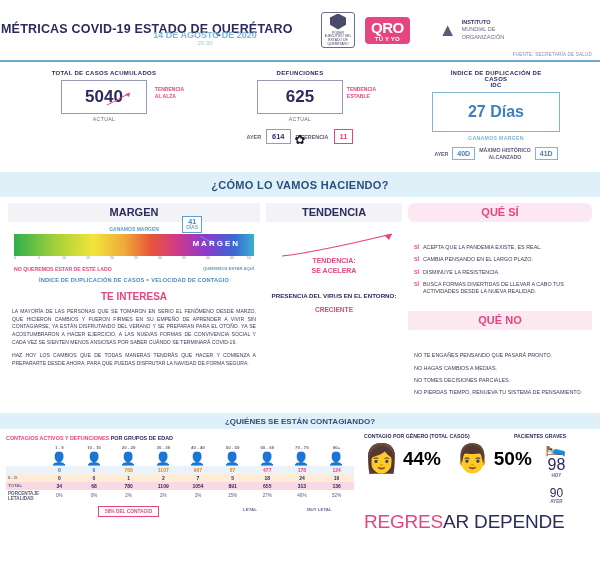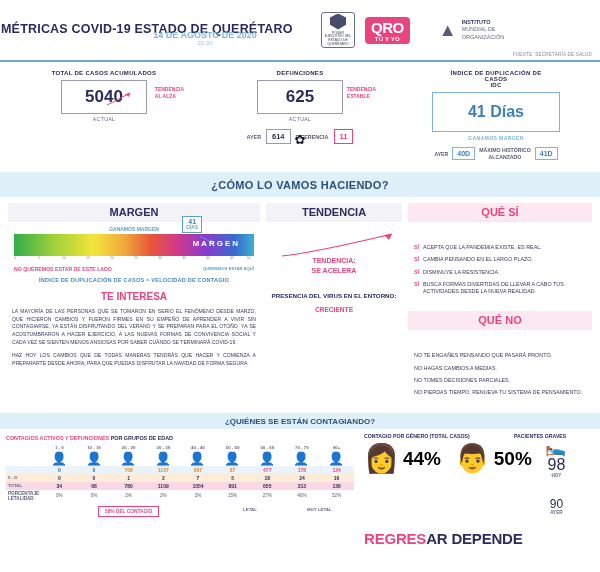--- a/index.html
+++ b/index.html
@@ -156,21 +156,21 @@
   
   .mid { display: flex; padding: 6px 8px 0; gap: 6px; }
   .col-margen { width: 252px; }
   .col-tend { width: 136px; }
   .col-que { flex: 1; }
   .col-head {
     text-align: center; font-size: 11px; font-weight: bold;
     color: #2b2b5e; padding: 3px 0 4px;
     background: #f2f2f7;
   }
-  .col-head.si { color: #e8447f; background: #fce8f0; }
+  .col-head.si { color: #e8447f; background: #fce8f0; border-radius: 7px; }
   .col-head.tend { background: #f2f2f7; }
   .gain-label { font-size: 5px; color: #5aa0d0; text-align: center; margin-top: 4px; font-weight: bold;}
   .scale-wrap { position: relative; margin: 2px 6px 0; }
   .gradient {
     height: 22px;
     background: linear-gradient(to right,#2fae4a 0%, #9ccf3a 16%, #f2e53a 33%, #f0a93a 46%, #e8563a 57%, #d03a8a 68%, #8a3ad0 80%, #3a6ad0 92%, #3ab0d0 100%);
   }
   .margen-word {
     position: absolute; right: 14px; top: 5px;
     color: #fff; font-size: 8px; font-weight: bold; letter-spacing: 2px;
@@ -245,21 +245,21 @@
   .rb-heads .a { width: 150px; }
   .gender-row { display: flex; align-items: center; margin-top: 6px; }
   .gender-row .p { font-size: 28px; color: #9aa8c0; line-height: 28px; margin-right: 4px;}
   .gender-row .p.f { color: #e8a0c0; }
   .gender-row .pct { font-size: 19px; font-weight: bold; color: #000000; margin-right: 14px;}
   .grave { text-align: center; }
   .bed { font-size: 17px; color: #6a8ab0; line-height: 18px;}
   .grave .n { font-size: 16px; font-weight: normal; color: #2b2b5e; line-height: 1;}
   .grave .l { font-size: 4.6px; color: #6a6a8a; font-weight: bold; }
   .regresar {
-    margin-top: 16px; font-size: 15px; font-weight: bold; color: #2b2b5e;
+    margin-top: 8px; font-size: 19px; font-weight: normal; color: #2b2b5e;
     line-height: 1.05; letter-spacing: -.2px;
   }
   .regresar .pink { color: #e8447f; }
 </style>
 </head>
 <body>
 
 <div class="page">
 
   <div class="header">
@@ -318,21 +318,21 @@
         <span class="minibox pink">11</span>
       </div>
     </div>
 
     <div class="metric">
       <div class="metric-title">
         <div>ÍNDICE DE DUPLICACIÓN DE</div>
         <div>CASOS</div>
         <div>IDC</div>
       </div>
-      <div class="idc-box">41 Días</div>
+      <div class="idc-box">27 Días</div>
       <div class="idc-gain">GANAMOS MARGEN</div>
       <div class="idc-sub">
         <span>AYER</span>
         <span class="b">40D</span>
         <span style="line-height:1.2">
           <span>MÁXIMO HISTÓRICO</span><br>
           <span>ALCANZADO</span>
         </span>
         <span class="b">41D</span>
       </div>
@@ -521,21 +521,21 @@
         <div class="gender-row">
           <span class="p f">👩</span>
           <span class="pct">44%</span>
           <span class="p">👨</span>
           <span class="pct">50%</span>
         </div>
         <div class="grave">
           <div class="bed">🛌</div>
           <div class="n">98</div>
           <div class="l">HOY</div>
-          <div class="n" style="font-size:12px; margin-top:20px;">90</div>
+          <div class="n" style="font-size:12px; margin-top:9px;">90</div>
           <div class="l">AYER</div>
         </div>
       </div>
       <div class="regresar">
         <div><span class="pink">REGRES</span><span>AR DEPENDE</span></div>
       </div>
     </div>
   </div>
 
 </div>

